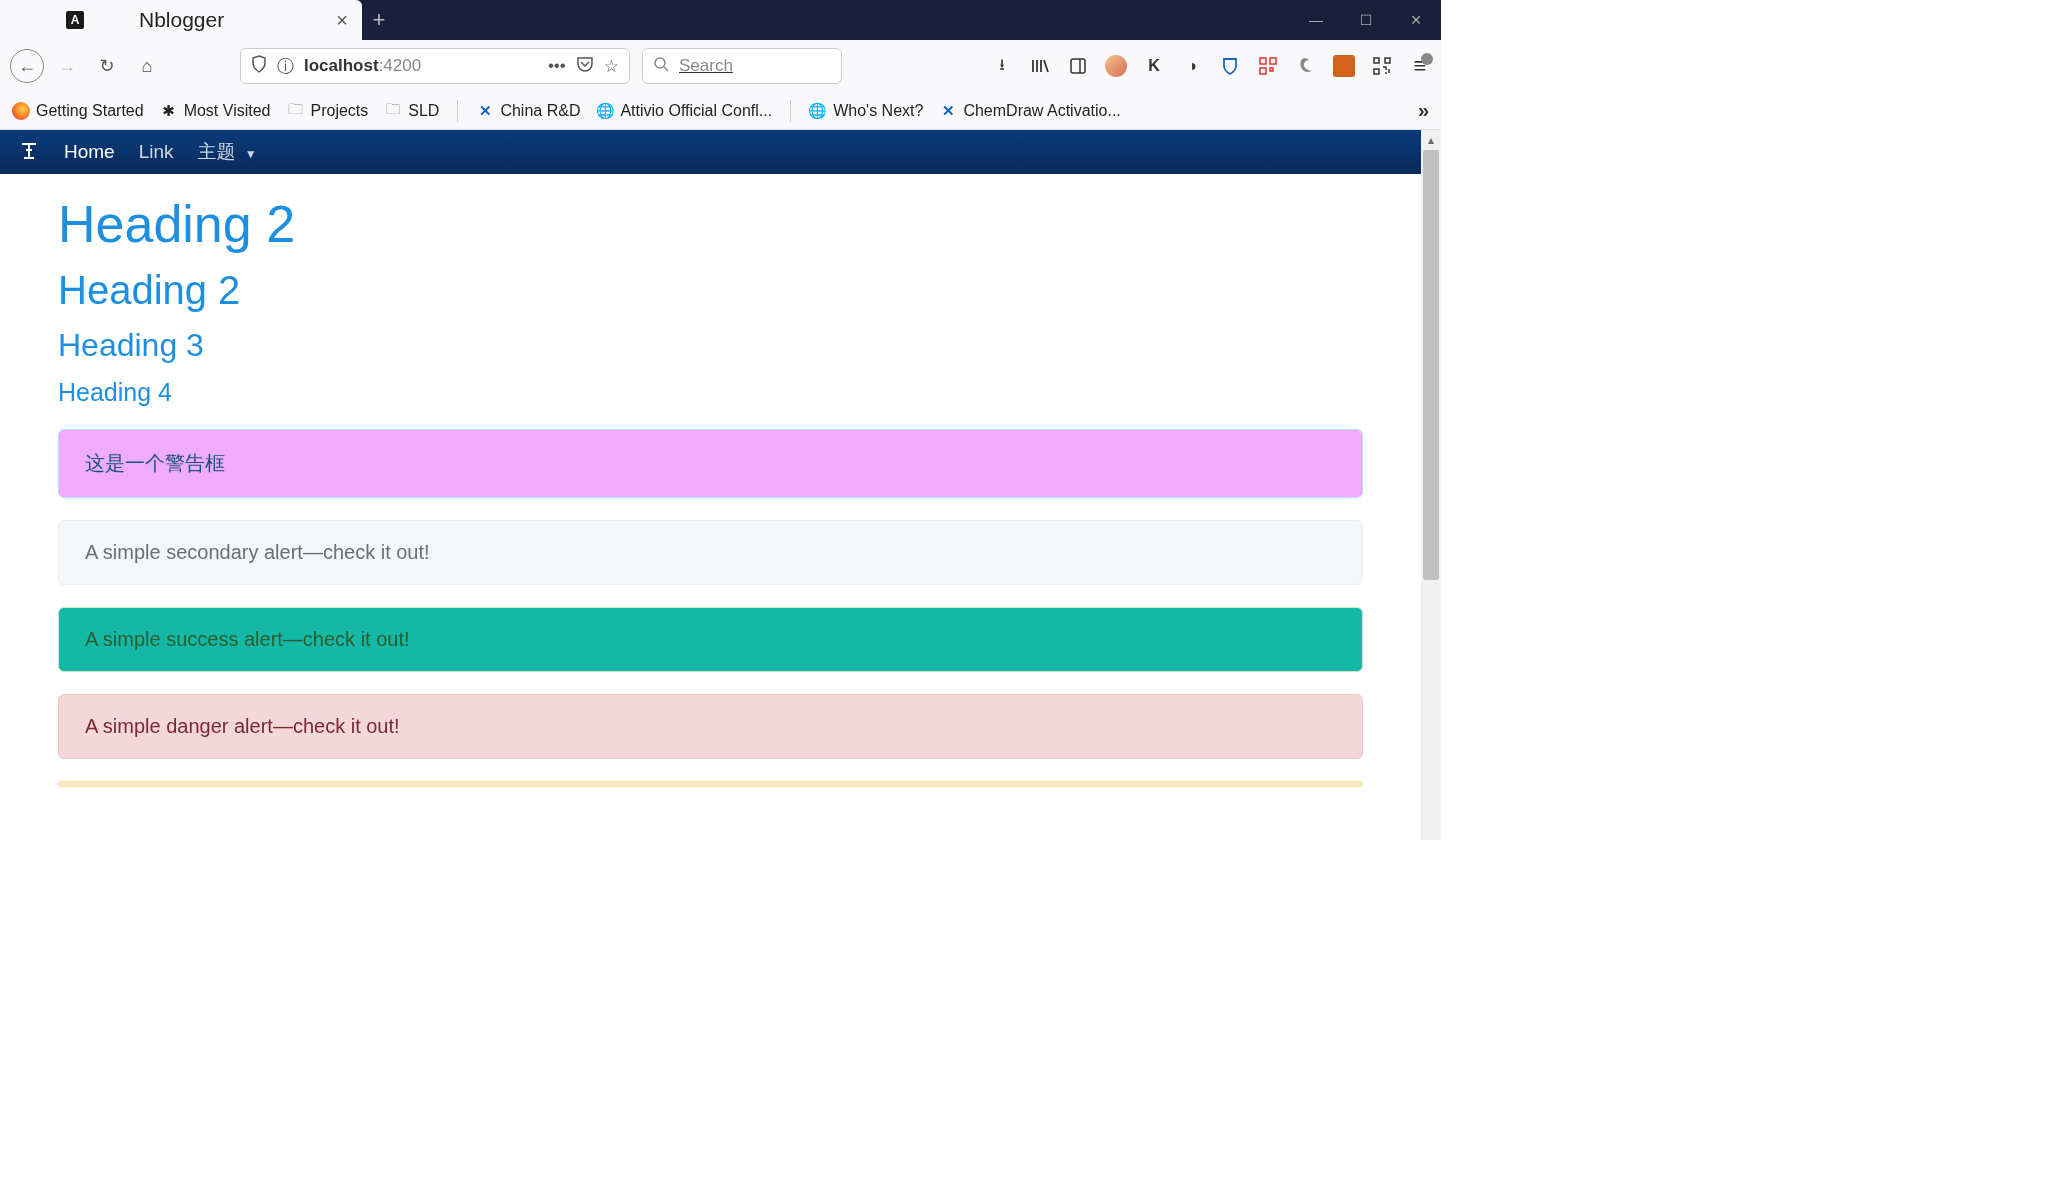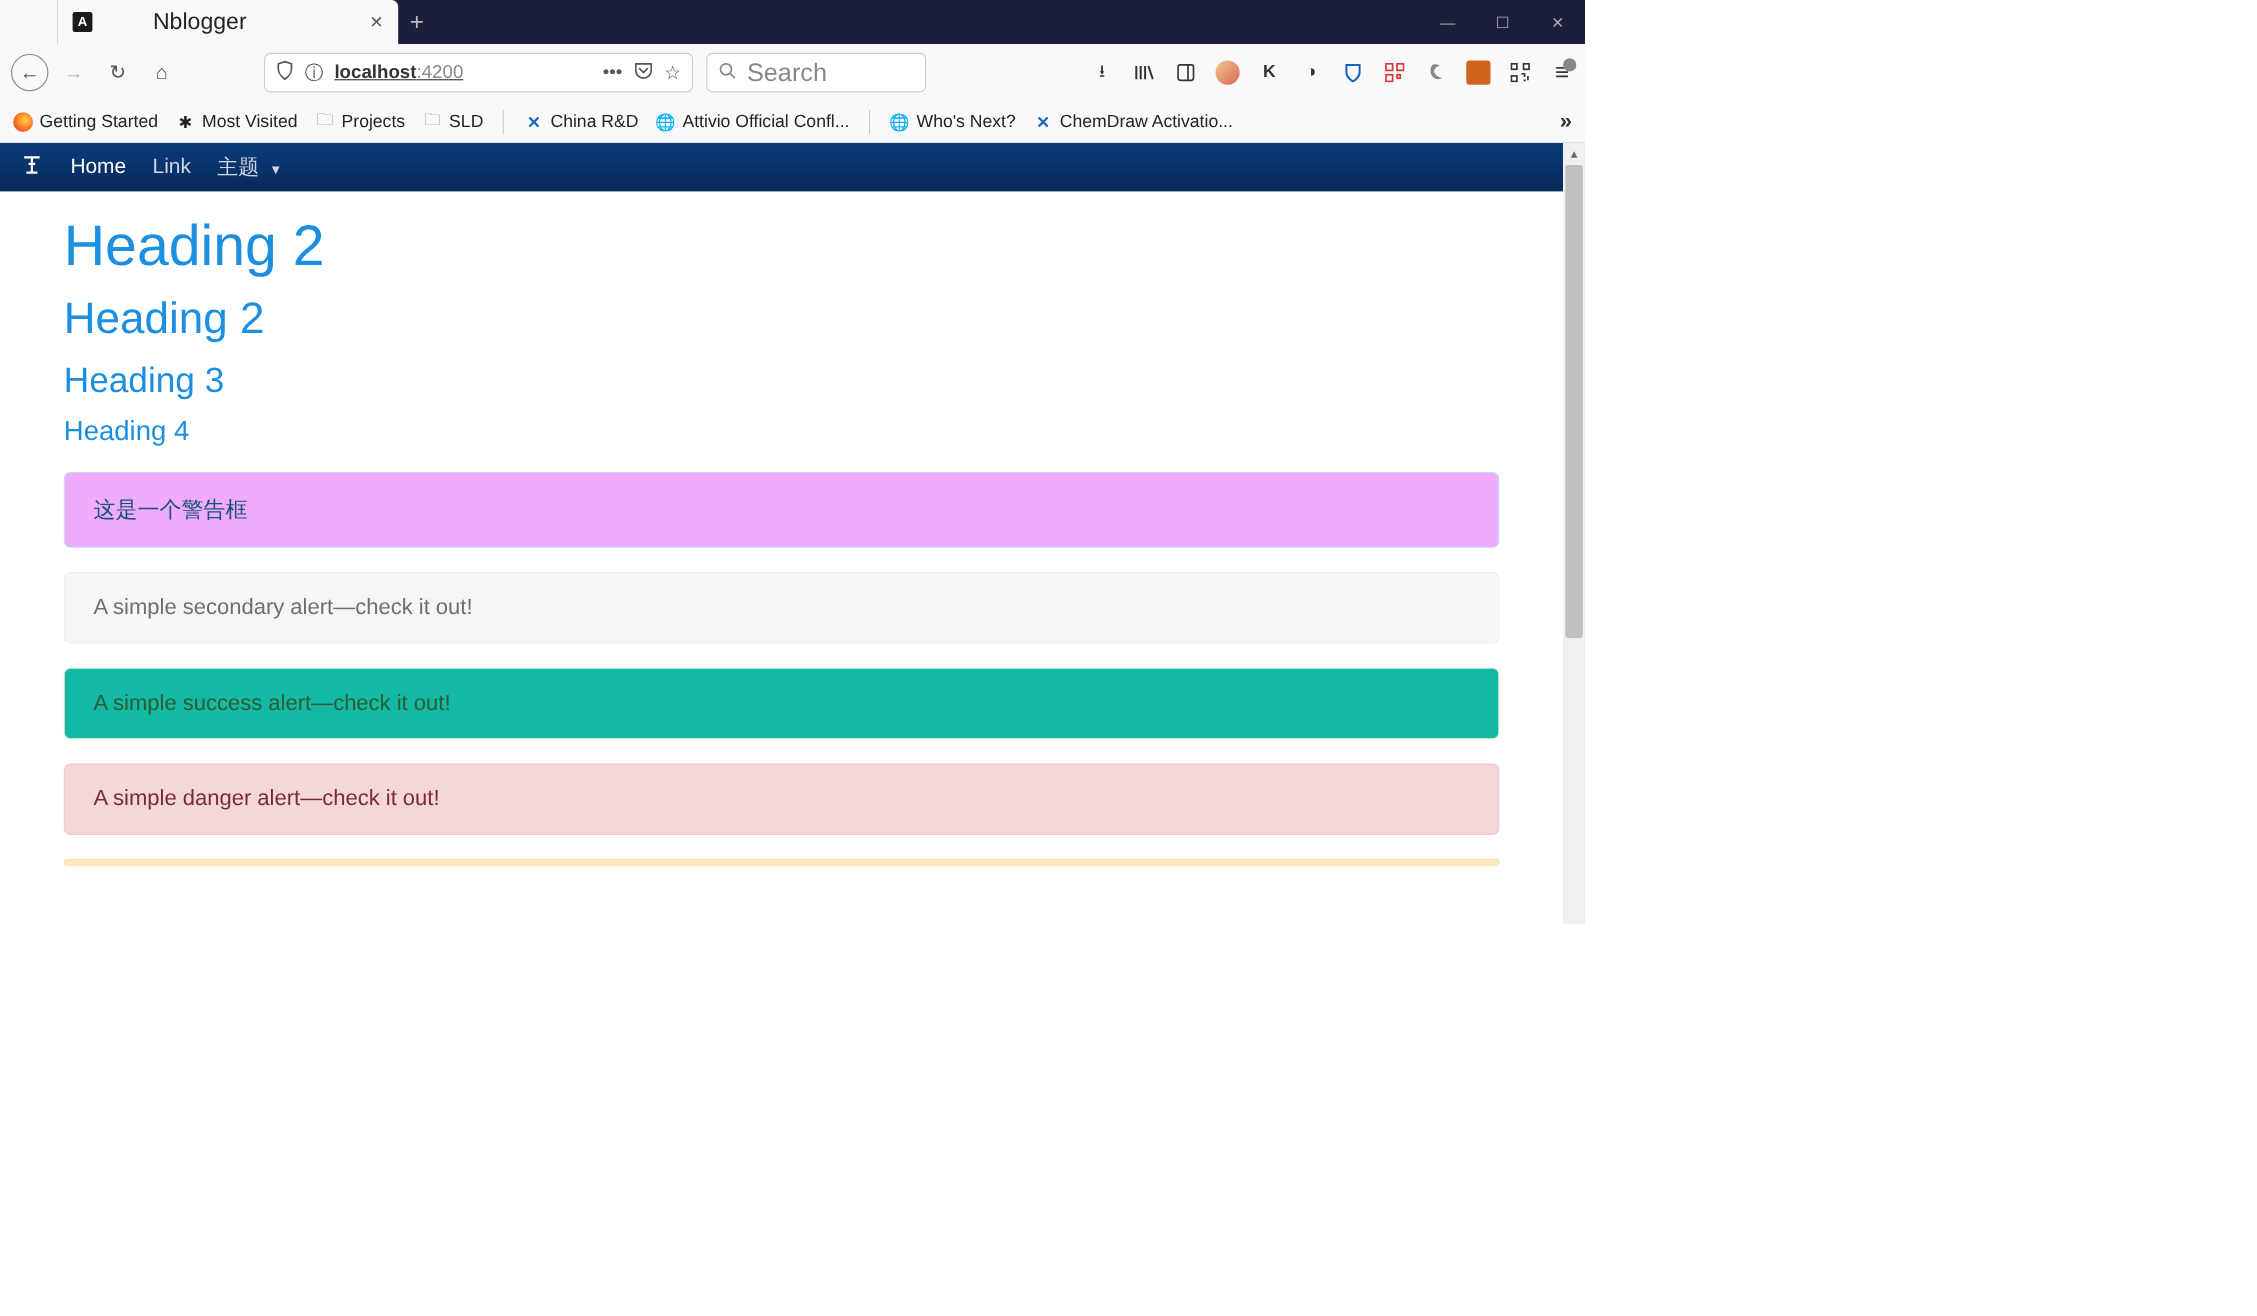--- a/index.html
+++ b/index.html
@@ -103,32 +103,33 @@
   display: flex;
   align-items: center;
   height: 36px;
   border: 1px solid #ccc;
   border-radius: 6px;
   padding: 0 10px;
   gap: 10px;
   background: #fff;
 }
 .url-box { width: 390px; }
-.url-text { font-size: 17px; color: #333; text-decoration: underline; }
+.url-text { font-size: 17px; color: #333; }
 .url-text .port { color: #888; }
 .icon-in-box {
   font-size: 17px;
   color: #555;
 }
 .search-box { width: 200px; margin-left: 6px; }
 .search-input {
   border: none; outline: none;
-  font-size: 23px;
+  font-size: 17px;
   width: 100%;
   color: #333;
+  text-decoration: underline;
 }
 .search-input::placeholder { color: #888; }
 .ext-icons {
   margin-left: auto;
   display: flex;
   align-items: center;
   gap: 16px;
 }
 .ext-badge {
   width: 22px; height: 22px;

